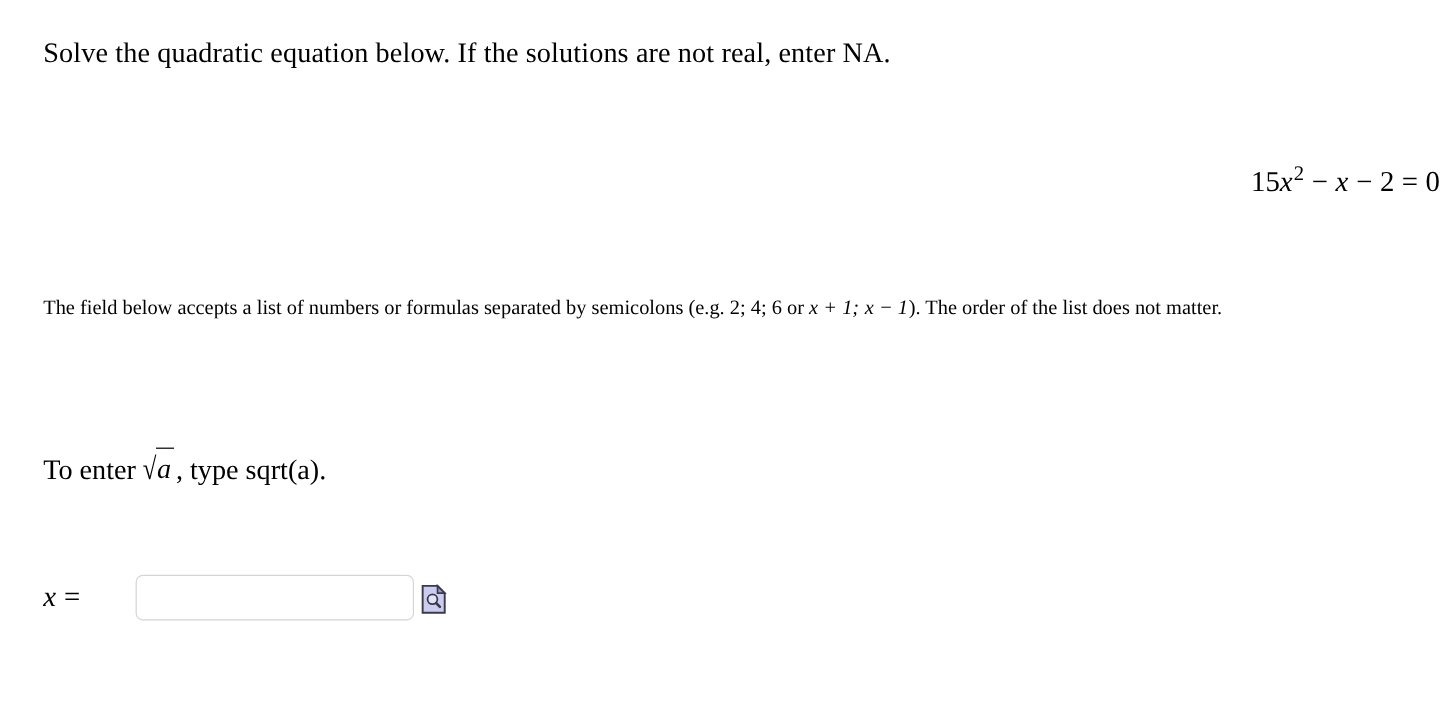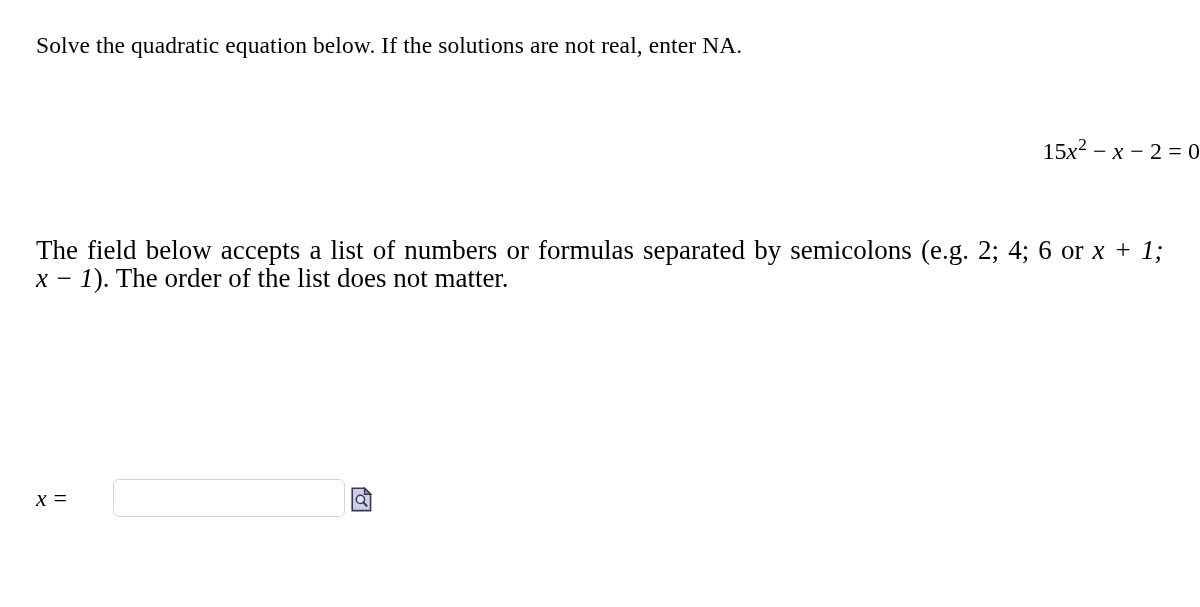--- a/index.html
+++ b/index.html
@@ -63,22 +63,22 @@
     font-style: normal;
     margin-left: 0.5px;
   }
 
   
   .instructions {
     position: absolute;
     left: 36px;
     top: 236px;
     width: 1128px;
-    font-size: 27px;
-    line-height: 28px;
+    font-size: 17px;
+    line-height: 41px;
     text-align: justify;
     text-justify: inter-word;
   }
   .instructions > span { display: inline; }
   .nowrapgrp { white-space: nowrap; }
 
   
   .sqrt-hint {
     position: absolute;
     left: 36px;
@@ -163,20 +163,21 @@
 <div class="page">
 
   <div class="prompt-line">Solve the quadratic equation below. If the solutions are not real, enter NA.</div>
 
   <div class="equation-block">
     <span class="math"><span class="mn">15</span><span class="mi">x</span><span class="sup">2</span><span class="mo">−</span><span class="mi">x</span><span class="mo">−</span><span class="mn">2</span><span class="mo">=</span><span class="mn">0</span></span>
   </div>
 
   <div class="instructions"><span>The field below accepts a list of numbers or formulas separated by semicolons (e.g. 2; 4; 6 or </span><span class="nowrapgrp mi">x + 1;</span><span> </span><span class="nowrapgrp mi">x − 1</span><span>). The order of the list does not matter.</span></div>
 
+  <div class="sqrt-hint"><span>To enter </span><span class="radical"><span class="sign">√</span><span class="radicand">a</span></span><span>, type sqrt(a).</span></div>
 
   <div class="answer-row">
     <span class="answer-label math"><span class="mi">x</span><span class="mo">=</span></span>
 
     <input class="answer-input" type="text" placeholder="" style="">
 
     <button class="preview-icon-btn">
       <span>
         <svg width="23" height="27" viewBox="0 0 23 27" aria-hidden="true">
 

